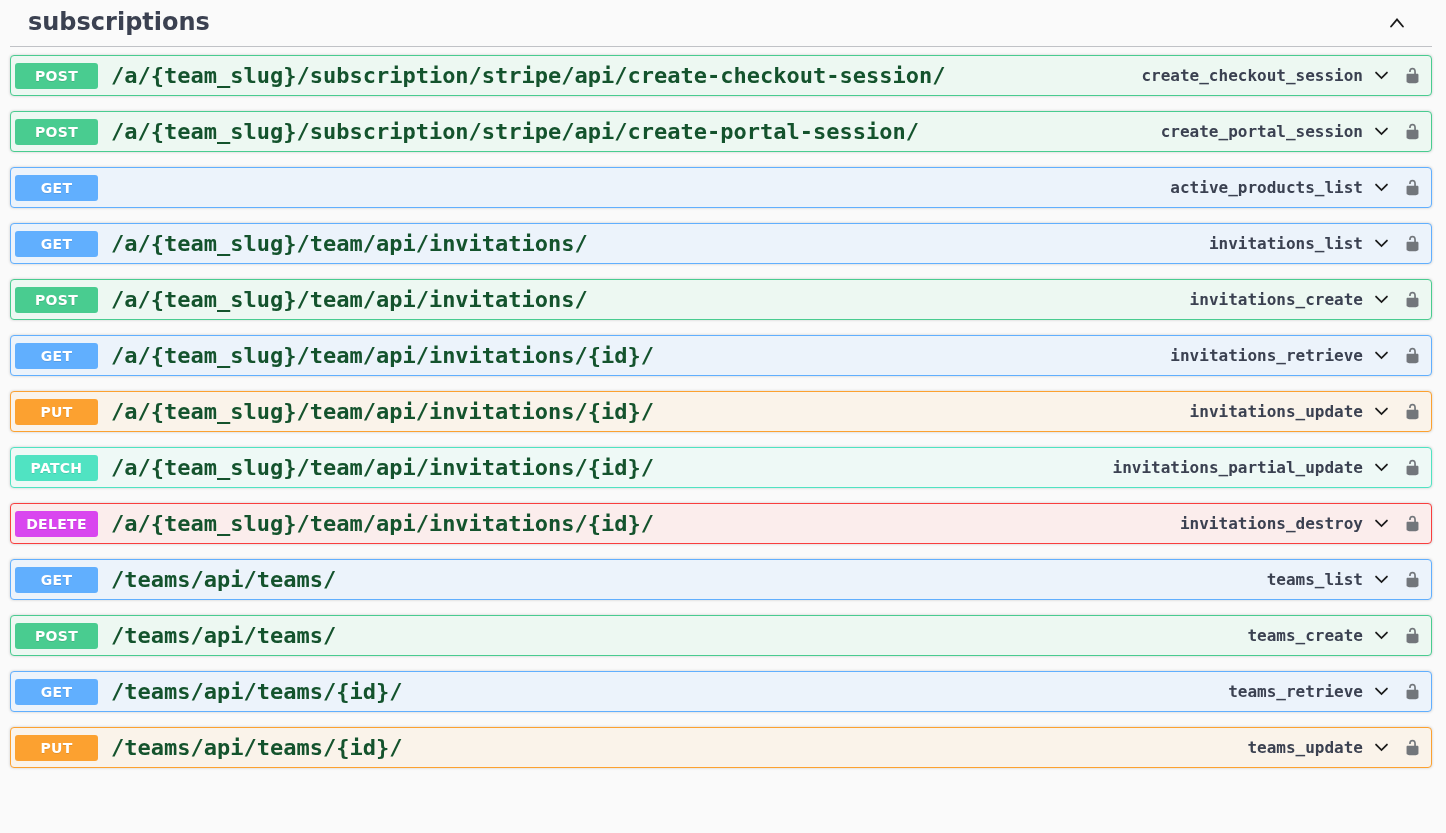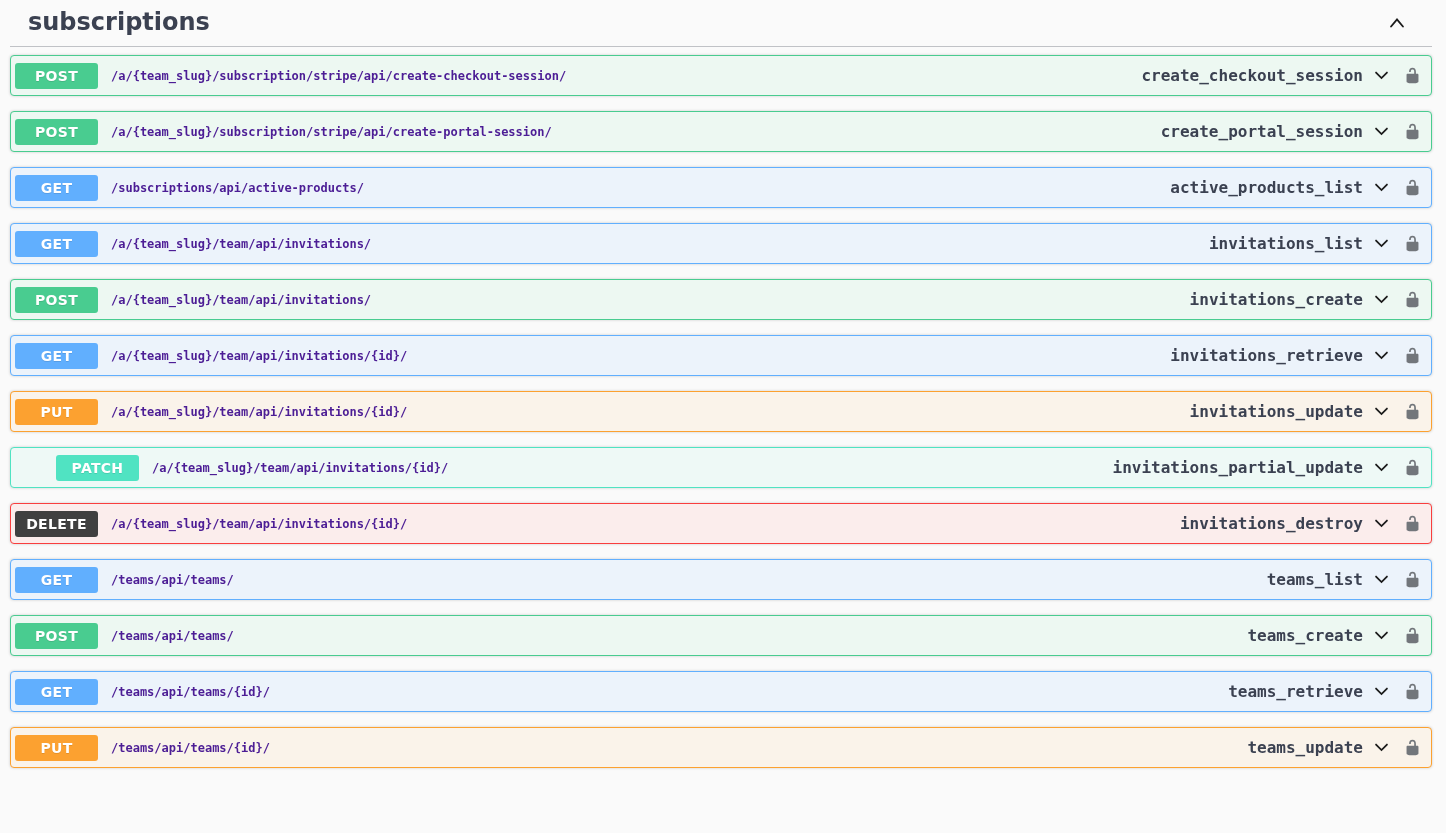--- a/index.html
+++ b/index.html
@@ -62,23 +62,23 @@
     font-size: 14px;
     font-weight: 700;
     color: #ffffff;
     letter-spacing: .3px;
     text-shadow: 0 1px 0 rgba(0,0,0,.1);
     font-family: "DejaVu Sans", "Liberation Sans", sans-serif;
   }
   .endpoint-path {
     margin-left: 13px;
     font-family: "DejaVu Sans Mono", "Liberation Mono", monospace;
-    font-size: 12px;
+    font-size: 22px;
     font-weight: 700;
-    color: #4c1d95;
+    color: #14532d;
     white-space: nowrap;
   }
   .spacer { flex: 1 1 auto; }
   .operation-id {
     font-family: "DejaVu Sans Mono", "Liberation Mono", monospace;
     font-size: 16px;
     font-weight: 700;
     color: #3b4151;
     white-space: nowrap;
     margin-right: 7px;
@@ -149,21 +149,20 @@
     </span>
     <button class="auth-btn">
       <svg width="17" height="19" viewBox="0 0 20 20">
         <path fill="#72767b" d="M15.8 8H14V5.6C14 2.703 12.665 1 10 1 7.334 1 6 2.703 6 5.6V6h2v-.801C8 3.754 8.797 3 10 3c1.203 0 2 .754 2 2.199V8H4c-.553 0-1 .646-1 1.199V17c0 .549.428 1.139.951 1.307l1.197.387C5.672 18.861 6.55 19 7.1 19h5.8c.549 0 1.428-.139 1.951-.307l1.196-.387c.524-.167.953-.757.953-1.306V9.199C17 8.646 16.352 8 15.8 8z"></path>
       </svg>
     </button>
   </div>
 
   <div class="op-row" style="background: rgb(236, 243, 251); border-color: rgb(97, 175, 254);">
     <span class="method-badge" style="background: rgb(97, 175, 254);">GET</span>
-    <span class="endpoint-path">/subscriptions/api/active-products/</span>
     <span class="spacer"></span>
     <span class="operation-id">active_products_list</span>
     <span class="row-chevron">
       <svg width="21" height="21" viewBox="0 0 20 20" fill="none">
         <path d="M4.8 7.2 L10 12.4 L15.2 7.2" stroke="#1b1b1b" stroke-width="1.7" fill="none" stroke-linecap="round"></path>
       </svg>
     </span>
     <button class="auth-btn">
       <svg width="17" height="19" viewBox="0 0 20 20">
         <path fill="#72767b" d="M15.8 8H14V5.6C14 2.703 12.665 1 10 1 7.334 1 6 2.703 6 5.6V6h2v-.801C8 3.754 8.797 3 10 3c1.203 0 2 .754 2 2.199V8H4c-.553 0-1 .646-1 1.199V17c0 .549.428 1.139.951 1.307l1.197.387C5.672 18.861 6.55 19 7.1 19h5.8c.549 0 1.428-.139 1.951-.307l1.196-.387c.524-.167.953-.757.953-1.306V9.199C17 8.646 16.352 8 15.8 8z"></path>
@@ -237,38 +236,38 @@
       </svg>
     </span>
     <button class="auth-btn">
       <svg width="17" height="19" viewBox="0 0 20 20">
         <path fill="#72767b" d="M15.8 8H14V5.6C14 2.703 12.665 1 10 1 7.334 1 6 2.703 6 5.6V6h2v-.801C8 3.754 8.797 3 10 3c1.203 0 2 .754 2 2.199V8H4c-.553 0-1 .646-1 1.199V17c0 .549.428 1.139.951 1.307l1.197.387C5.672 18.861 6.55 19 7.1 19h5.8c.549 0 1.428-.139 1.951-.307l1.196-.387c.524-.167.953-.757.953-1.306V9.199C17 8.646 16.352 8 15.8 8z"></path>
       </svg>
     </button>
   </div>
 
   <div class="op-row" style="background: rgb(238, 249, 246); border-color: rgb(80, 227, 194);">
-    <span class="method-badge" style="background: rgb(80, 227, 194); margin-left: 41px;">PATCH</span>
+    <span class="method-badge" style="background: rgb(80, 227, 194);">PATCH</span>
     <span class="endpoint-path">/a/{team_slug}/team/api/invitations/{id}/</span>
     <span class="spacer"></span>
     <span class="operation-id">invitations_partial_update</span>
     <span class="row-chevron">
       <svg width="21" height="21" viewBox="0 0 20 20" fill="none">
         <path d="M4.8 7.2 L10 12.4 L15.2 7.2" stroke="#1b1b1b" stroke-width="1.7" fill="none" stroke-linecap="round"></path>
       </svg>
     </span>
     <button class="auth-btn">
       <svg width="17" height="19" viewBox="0 0 20 20">
         <path fill="#72767b" d="M15.8 8H14V5.6C14 2.703 12.665 1 10 1 7.334 1 6 2.703 6 5.6V6h2v-.801C8 3.754 8.797 3 10 3c1.203 0 2 .754 2 2.199V8H4c-.553 0-1 .646-1 1.199V17c0 .549.428 1.139.951 1.307l1.197.387C5.672 18.861 6.55 19 7.1 19h5.8c.549 0 1.428-.139 1.951-.307l1.196-.387c.524-.167.953-.757.953-1.306V9.199C17 8.646 16.352 8 15.8 8z"></path>
       </svg>
     </button>
   </div>
 
   <div class="op-row" style="background: rgb(251, 237, 236); border-color: rgb(249, 62, 62);">
-    <span class="method-badge" style="background: #404040;">DELETE</span>
+    <span class="method-badge" style="background: #d946ef;">DELETE</span>
     <span class="endpoint-path">/a/{team_slug}/team/api/invitations/{id}/</span>
     <span class="spacer"></span>
     <span class="operation-id">invitations_destroy</span>
     <span class="row-chevron">
       <svg width="21" height="21" viewBox="0 0 20 20" fill="none">
         <path d="M4.8 7.2 L10 12.4 L15.2 7.2" stroke="#1b1b1b" stroke-width="1.7" fill="none" stroke-linecap="round"></path>
       </svg>
     </span>
     <button class="auth-btn">
       <svg width="17" height="19" viewBox="0 0 20 20">

